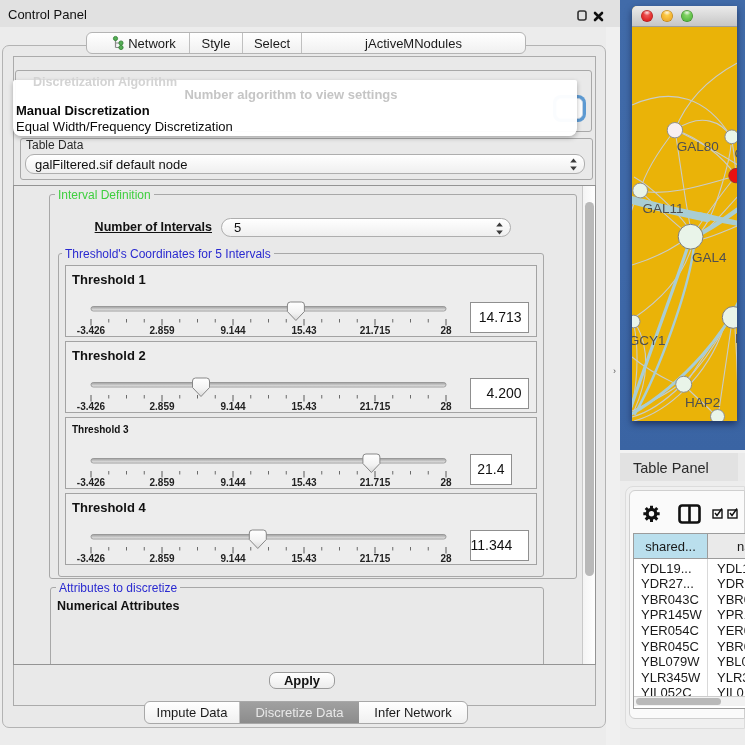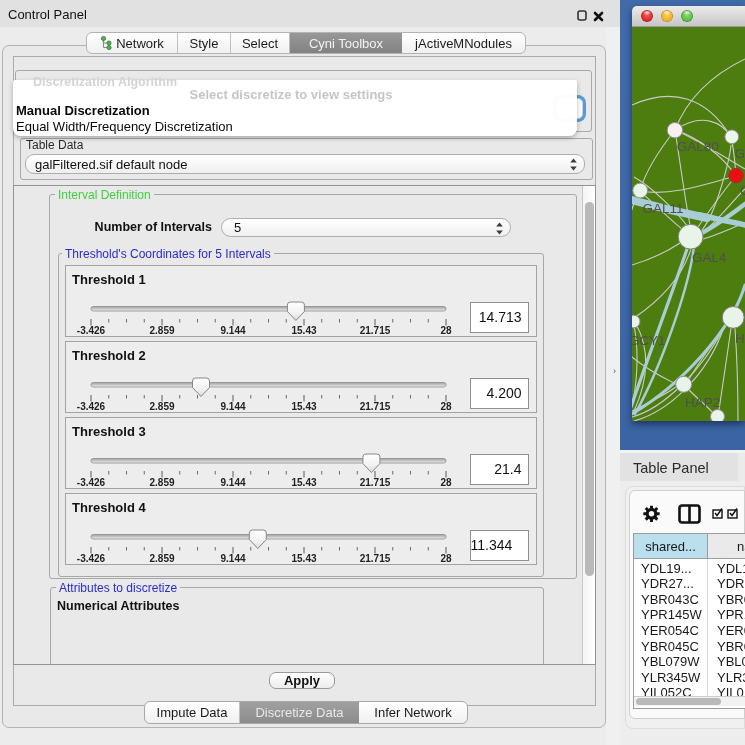--- a/index.html
+++ b/index.html
@@ -41,36 +41,35 @@
 
 <div class="abs" style="left:13px;top:56px;width:583px;height:650px;background:#e9e9e9;border:1px solid #ababab;"></div>
 
 <div class="abs" style="left:15px;top:70px;width:577px;height:62px;border:1px solid #a8a8a8;border-radius:3px;background:#e9e9e9;"></div>
 <div class="abs" style="left:33px;top:75px;font-size:12.5px;color:#d3d3d3;font-weight:bold;z-index:30;">Discretization Algorithm</div>
 
 <div class="abs" style="left:553px;top:95px;width:33px;height:27px;border-radius:8px;background:#5d9ad2;"></div>
 <div class="abs" style="left:556px;top:98px;width:27px;height:21px;border-radius:5px;background:#fff;border:1px solid #c3d3e4;"></div>
 
 <div class="abs" style="left:13px;top:80px;width:564px;height:56px;background:rgba(255,255,255,0.97);border-radius:2px 2px 8px 8px;z-index:20;box-shadow:0 2px 5px rgba(0,0,0,0.28);">
-  <div class="abs" style="left:0;top:7px;width:556px;text-align:center;font-size:13px;font-weight:bold;color:#c5c5c5;">Select discretize to view settings</div>
+  <div class="abs" style="left:0;top:7px;width:556px;text-align:center;font-size:13px;font-weight:bold;color:#c5c5c5;">Number algorithm to view settings</div>
   <div class="abs" style="left:3px;top:23px;font-size:13px;font-weight:bold;color:#0a0a0a;">Manual Discretization</div>
   <div class="abs" style="left:3px;top:39px;font-size:13px;color:#0a0a0a;">Equal Width/Frequency Discretization</div>
 </div>
 
-<div class="abs" style="left:86px;top:32px;width:440px;height:22px;border:1px solid #b4b4b4;border-radius:6px;background:linear-gradient(#ffffff,#f0f0f0);display:flex;overflow:hidden;">
+<div class="abs" style="left:86px;top:32px;width:440px;height:22px;border:1px solid #b4b4b4;border-radius:6px;background:linear-gradient(#ffffff,#f0f0f0);display:flex;overflow:hidden;padding-left:12px;">
   <div style="width:91px;display:flex;align-items:center;justify-content:center;border-right:1px solid #c0c0c0;font-size:13px;color:#1a1a1a;">
     <svg width="12" height="16" viewBox="0 0 12 16" style="margin-right:4px;">
       <path d="M3.5,4 L3.5,12.5 M3.5,8 L8.5,8 M3.5,12.5 L8.5,12.5" stroke="#8a8a8a" stroke-width="1.2" fill="none"></path>
       <circle cx="3.5" cy="3.5" r="2.1" fill="#55b055" stroke="#2d7a30" stroke-width="0.8"></circle>
       <circle cx="9" cy="8" r="2.1" fill="#55b055" stroke="#2d7a30" stroke-width="0.8"></circle>
       <circle cx="9" cy="12.5" r="2.1" fill="#55b055" stroke="#2d7a30" stroke-width="0.8"></circle>
     </svg>Network</div>
   <div style="width:53px;display:flex;align-items:center;justify-content:center;border-right:1px solid #c0c0c0;font-size:13px;color:#1a1a1a;">Style</div>
   <div style="width:59px;display:flex;align-items:center;justify-content:center;border-right:1px solid #c0c0c0;font-size:13px;color:#1a1a1a;">Select</div>
-  <div style="width:112px;display:flex;align-items:center;justify-content:center;background:linear-gradient(#989898,#828282);font-size:13px;color:#f2f2f2;">Cyni Toolbox</div>
   <div style="flex:1;display:flex;align-items:center;justify-content:center;font-size:13px;color:#1a1a1a;">jActiveMNodules</div>
 </div>
 
 <div class="abs" style="left:20px;top:138px;width:573px;height:42px;border:1px solid #a8a8a8;border-radius:3px;"></div>
 <div class="abs" style="left:26px;top:137.5px;font-size:12px;color:#2a2a2a;">Table Data</div>
 <div class="abs" style="left:25px;top:154px;width:560px;height:19.5px;border:1px solid #aeaeae;border-radius:9px;background:linear-gradient(#ffffff,#efefef);">
   <div class="abs" style="left:9px;top:1.5px;font-size:13px;color:#111;">galFiltered.sif default node</div>
   <svg class="abs" style="right:6px;top:3px;" width="9" height="13" viewBox="0 0 9 13">
     <path d="M4.5,0.5 L7.8,4.6 L1.2,4.6 Z" fill="#3a3a3a"></path>
     <path d="M4.5,12.5 L7.8,8.4 L1.2,8.4 Z" fill="#3a3a3a"></path>
@@ -78,21 +77,21 @@
 </div>
 
 <div class="abs" style="left:13px;top:185px;width:583px;height:480px;background:#e9e9e9;border:1px solid #949494;overflow:hidden;">
 
   <div class="abs" style="left:568px;top:0;width:14px;height:479px;background:linear-gradient(90deg,#f4f4f4,#ffffff);border-left:1px solid #c9c9c9;"></div>
   <div class="abs" style="left:570.5px;top:16px;width:9px;height:374px;background:#b9b9b9;border-radius:5px;"></div>
 
   <div class="abs" style="left:35px;top:8px;width:528px;height:385px;border:1px solid #a8a8a8;border-radius:3px;"></div>
   <div class="abs" style="left:41px;top:2px;font-size:12px;color:#3fcf3f;background:#e9e9e9;padding:0 3px;">Interval Definition</div>
 
-  <div class="abs" style="left:0;top:34px;width:198px;text-align:right;font-size:12.5px;font-weight:bold;color:#111;">Number of Intervals</div>
+  <div class="abs" style="left:0;top:34px;width:198px;text-align:right;font-size:12.5px;font-weight:bold;color:#111;text-decoration:underline;">Number of Intervals</div>
   <div class="abs" style="left:207px;top:31.5px;width:290px;height:19.5px;border:1px solid #aeaeae;border-radius:10px;background:linear-gradient(#ffffff,#efefef);">
     <div class="abs" style="left:12px;top:1.5px;font-size:13px;color:#111;">5</div>
     <svg class="abs" style="right:6px;top:3px;" width="9" height="13" viewBox="0 0 9 13">
       <path d="M4.5,0.5 L7.8,4.6 L1.2,4.6 Z" fill="#3a3a3a"></path>
       <path d="M4.5,12.5 L7.8,8.4 L1.2,8.4 Z" fill="#3a3a3a"></path>
     </svg>
   </div>
 
   <div class="abs" style="left:44px;top:67px;width:486px;height:324px;border:1px solid #a8a8a8;border-radius:3px;"></div>
   <div class="abs" style="left:48px;top:61px;font-size:12px;color:#2a2ad0;background:#e9e9e9;padding:0 3px;">Threshold's Coordinates for 5 Intervals</div>
@@ -163,21 +162,21 @@
     <div class="abs" style="left:-5px;top:59px;width:60px;text-align:center;font-size:10px;font-weight:bold;color:#222;">-3.426</div>
       <div class="abs" style="left:66px;top:59px;width:60px;text-align:center;font-size:10px;font-weight:bold;color:#222;">2.859</div>
       <div class="abs" style="left:137px;top:59px;width:60px;text-align:center;font-size:10px;font-weight:bold;color:#222;">9.144</div>
       <div class="abs" style="left:208px;top:59px;width:60px;text-align:center;font-size:10px;font-weight:bold;color:#222;">15.43</div>
       <div class="abs" style="left:279px;top:59px;width:60px;text-align:center;font-size:10px;font-weight:bold;color:#222;">21.715</div>
       <div class="abs" style="left:350px;top:59px;width:60px;text-align:center;font-size:10px;font-weight:bold;color:#222;">28</div>
     <div class="abs" style="left:403.5px;top:36.5px;width:59px;height:31px;background:#fff;border:1px solid #8f8f8f;font-size:14px;color:#111;text-align:right;line-height:29px;padding-right:6px;">4.200</div>
   </div>
 
   <div class="abs" style="left:51px;top:230.5px;width:471.5px;height:72.5px;background:#ededed;border:1px solid #a3a3a3;">
-    <div class="abs" style="left:6px;top:6px;font-size:13px;font-weight:bold;color:#111;">Threshold 3</div>
+    <div class="abs" style="left:6px;top:6px;font-size:10px;font-weight:bold;color:#111;">Threshold 3</div>
     <svg class="abs" style="left:0;top:0;" width="400" height="72" viewBox="0 0 400 72">
       <rect x="25" y="40.5" width="355" height="4.5" rx="2.2" fill="url(#trackg)" stroke="#8e8e8e" stroke-width="0.8"></rect>
       <line x1="25" y1="53" x2="25" y2="59.5" stroke="#5a5a5a" stroke-width="1"></line>
         <line x1="42.75" y1="53" x2="42.75" y2="56.5" stroke="#6a6a6a" stroke-width="1"></line>
         <line x1="60.50" y1="53" x2="60.50" y2="56.5" stroke="#6a6a6a" stroke-width="1"></line>
         <line x1="78.25" y1="53" x2="78.25" y2="56.5" stroke="#6a6a6a" stroke-width="1"></line>
         <line x1="96" y1="53" x2="96" y2="59.5" stroke="#5a5a5a" stroke-width="1"></line>
         <line x1="113.75" y1="53" x2="113.75" y2="56.5" stroke="#6a6a6a" stroke-width="1"></line>
         <line x1="131.50" y1="53" x2="131.50" y2="56.5" stroke="#6a6a6a" stroke-width="1"></line>
         <line x1="149.25" y1="53" x2="149.25" y2="56.5" stroke="#6a6a6a" stroke-width="1"></line>
@@ -195,21 +194,21 @@
         <line x1="362.25" y1="53" x2="362.25" y2="56.5" stroke="#6a6a6a" stroke-width="1"></line>
         <line x1="380" y1="53" x2="380" y2="59.5" stroke="#5a5a5a" stroke-width="1"></line>
       <path transform="translate(305.4,36)" d="M-8.5,3 Q-8.5,0 -5.5,0 L5.5,0 Q8.5,0 8.5,3 L8.5,9.5 L0,18.5 L-8.5,9.5 Z" fill="url(#knobg)" stroke="#878787" stroke-width="1"></path>
     </svg>
     <div class="abs" style="left:-5px;top:59px;width:60px;text-align:center;font-size:10px;font-weight:bold;color:#222;">-3.426</div>
       <div class="abs" style="left:66px;top:59px;width:60px;text-align:center;font-size:10px;font-weight:bold;color:#222;">2.859</div>
       <div class="abs" style="left:137px;top:59px;width:60px;text-align:center;font-size:10px;font-weight:bold;color:#222;">9.144</div>
       <div class="abs" style="left:208px;top:59px;width:60px;text-align:center;font-size:10px;font-weight:bold;color:#222;">15.43</div>
       <div class="abs" style="left:279px;top:59px;width:60px;text-align:center;font-size:10px;font-weight:bold;color:#222;">21.715</div>
       <div class="abs" style="left:350px;top:59px;width:60px;text-align:center;font-size:10px;font-weight:bold;color:#222;">28</div>
-    <div class="abs" style="left:403.5px;top:36.5px;width:59px;height:31px;background:#fff;border:1px solid #8f8f8f;font-size:14px;color:#111;text-align:right;line-height:29px;padding-right:6px;">21.4</div>
+    <div class="abs" style="left:403.5px;top:36.5px;width:42px;height:31px;background:#fff;border:1px solid #8f8f8f;font-size:14px;color:#111;text-align:right;line-height:29px;padding-right:6px;">21.4</div>
   </div>
 
   <div class="abs" style="left:51px;top:306.5px;width:471.5px;height:72.5px;background:#ededed;border:1px solid #a3a3a3;">
     <div class="abs" style="left:6px;top:6px;font-size:13px;font-weight:bold;color:#111;">Threshold 4</div>
     <svg class="abs" style="left:0;top:0;" width="400" height="72" viewBox="0 0 400 72">
       <rect x="25" y="40.5" width="355" height="4.5" rx="2.2" fill="url(#trackg)" stroke="#8e8e8e" stroke-width="0.8"></rect>
       <line x1="25" y1="53" x2="25" y2="59.5" stroke="#5a5a5a" stroke-width="1"></line>
         <line x1="42.75" y1="53" x2="42.75" y2="56.5" stroke="#6a6a6a" stroke-width="1"></line>
         <line x1="60.50" y1="53" x2="60.50" y2="56.5" stroke="#6a6a6a" stroke-width="1"></line>
         <line x1="78.25" y1="53" x2="78.25" y2="56.5" stroke="#6a6a6a" stroke-width="1"></line>
@@ -249,21 +248,21 @@
 <div class="abs" style="left:269px;top:671.5px;width:66px;height:17.5px;border:1px solid #9a9a9a;border-radius:7px;background:linear-gradient(#ffffff,#ececec);text-align:center;font-size:13px;font-weight:bold;color:#111;line-height:16px;">Apply</div>
 
 <div class="abs" style="left:144px;top:701px;width:324px;height:23px;border:1px solid #a8a8a8;border-radius:6px;background:linear-gradient(#ffffff,#f0f0f0);display:flex;overflow:hidden;">
   <div style="width:95px;display:flex;align-items:center;justify-content:center;border-right:1px solid #c0c0c0;font-size:13px;color:#1a1a1a;">Impute Data</div>
   <div style="width:119px;display:flex;align-items:center;justify-content:center;background:linear-gradient(#a0a0a0,#8c8c8c);font-size:13px;color:#e8e8e8;">Discretize Data</div>
   <div style="flex:1;display:flex;align-items:center;justify-content:center;font-size:13px;color:#1a1a1a;">Infer Network</div>
 </div>
 
 <div class="abs" style="left:620px;top:0;width:125px;height:450px;background:linear-gradient(#416ba9 0%, #3e68a8 60%, #3a64a3 100%);"></div>
 
-<div class="abs" style="left:632px;top:6px;width:113px;height:415px;border-radius:5px 0 0 0;box-shadow:0 3px 7px rgba(0,0,30,0.5);overflow:hidden;background:#4d7c0f;">
+<div class="abs" style="left:632px;top:6px;width:105px;height:415px;border-radius:5px 0 0 0;box-shadow:0 3px 7px rgba(0,0,30,0.5);overflow:hidden;background:#eab308;">
   <div class="abs" style="left:0;top:0;width:113px;height:21px;background:linear-gradient(#ebebeb,#c6c6c6);border-bottom:1px solid #9c9c9c;">
     <div class="abs" style="left:9px;top:4px;width:12px;height:12px;border-radius:50%;background:radial-gradient(ellipse 60% 40% at 50% 22%,rgba(255,255,255,0.85),rgba(255,255,255,0) 55%),radial-gradient(circle at 50% 40%,#f06060,#dd2222 65%,#a81010);box-shadow:inset 0 0 0 0.5px #992222;"></div>
     <div class="abs" style="left:29px;top:4px;width:12px;height:12px;border-radius:50%;background:radial-gradient(ellipse 60% 40% at 50% 22%,rgba(255,255,255,0.85),rgba(255,255,255,0) 55%),radial-gradient(circle at 50% 40%,#ffd24e,#efad2d 65%,#bf7d08);box-shadow:inset 0 0 0 0.5px #a97716;"></div>
     <div class="abs" style="left:49px;top:4px;width:12px;height:12px;border-radius:50%;background:radial-gradient(ellipse 60% 40% at 50% 22%,rgba(255,255,255,0.85),rgba(255,255,255,0) 55%),radial-gradient(circle at 50% 40%,#8fd96f,#57bb43 65%,#2c8d1c);box-shadow:inset 0 0 0 0.5px #3d7a2a;"></div>
   </div>
 
 <svg class="abs" style="left:0;top:21px;" width="113" height="394" viewBox="0 0 113 394">
   <g fill="none" stroke="#c9ccc9" stroke-width="1.1">
     <path d="M43,103 C55,72 80,48 113,32"></path>
     <path d="M99,110 C75,70 40,60 0,78"></path>

